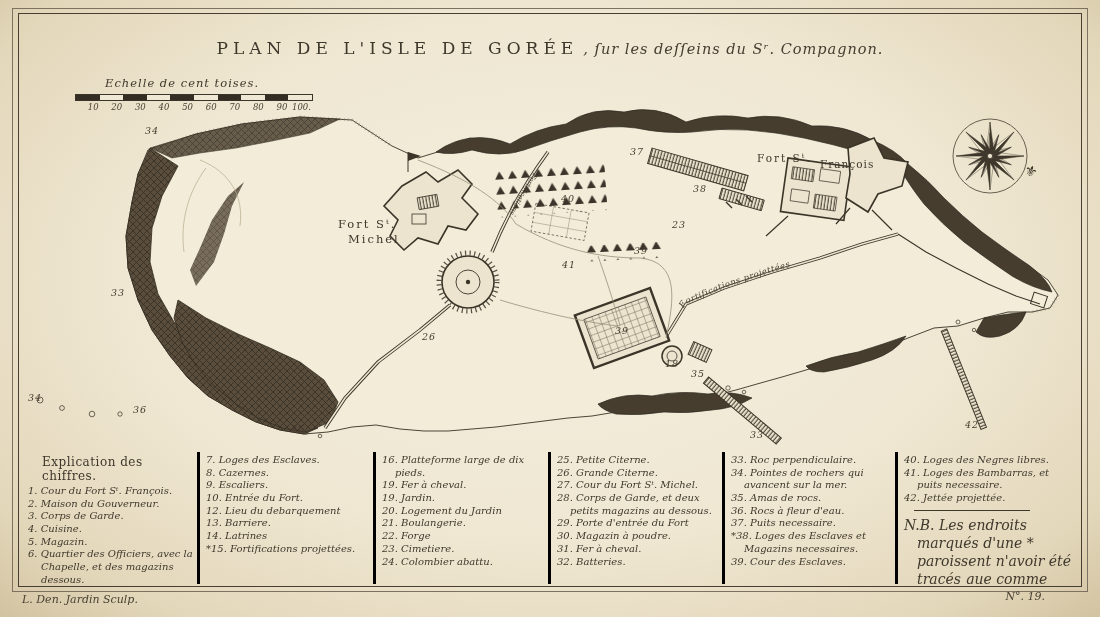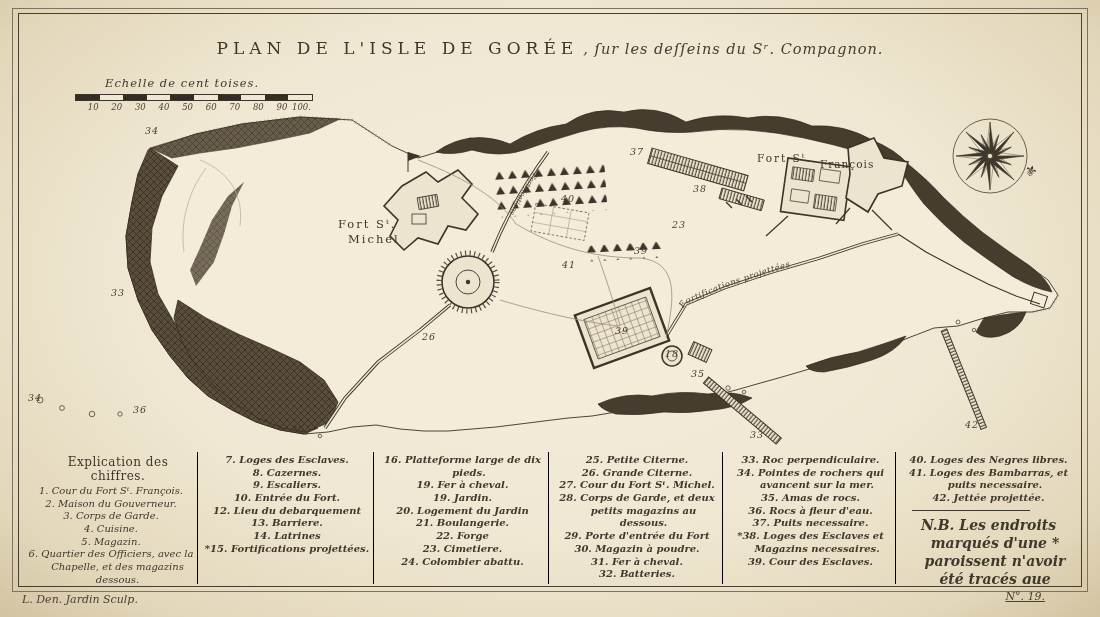--- a/index.html
+++ b/index.html
@@ -25,29 +25,29 @@
   .scale-ticks{display:flex;width:242px;margin-top:1px;}
   .scale-tick{width:23.6px;text-align:right;font-style:italic;font-size:8.5px;color:#4a4234;}
 
   .map-svg{position:absolute;left:0;top:0;z-index:1;}
 
   .annotations{position:absolute;left:0;top:0;width:968px;height:617px;z-index:2;pointer-events:none;}
   .map-num{position:absolute;transform:translate(-50%,-50%);font-style:italic;font-size:9.5px;color:#433b2d;letter-spacing:1px;}
 
   .legend{position:absolute;left:22px;top:452px;width:1056px;height:132px;z-index:3;
           display:grid;grid-template-columns:175px 176px 175px 174px 173px 1fr;}
-  .legend-col{padding:2px 3px 0 6px;overflow:hidden;text-align:center;}
-  .legend-col + .legend-col{border-left:1px solid #000000;font-weight:bold;}
+  .legend-col{padding:2px 3px 0 6px;overflow:hidden;}
+  .legend-col + .legend-col{border-left:3px solid #000000;}
   .legend-heading{font-size:12px;letter-spacing:.5px;margin:1px 0 2px 14px;font-style:normal;}
   .legend-item{font-style:italic;font-size:10px;line-height:1.27;padding-left:13px;text-indent:-13px;color:#3f382c;}
   .note-divider{border:none;border-top:1.3px solid #3f382c;width:68%;margin:5px 18px 5px 10px;}
   .legend-note{font-style:italic;font-size:14px;line-height:1.3;padding-left:13px;text-indent:-13px;color:#3f382c;}
 
   .engraver-credit{position:absolute;left:22px;top:593px;font-style:italic;font-size:11px;color:#4a4234;z-index:5;}
-  .plate-number{position:absolute;right:55px;top:590px;font-style:italic;font-size:11px;color:#4a4234;z-index:5;text-decoration:underline;}
+  .plate-number{position:absolute;right:55px;top:590px;font-style:italic;font-size:11px;color:#4a4234;z-index:5;}
 
   .compass{position:absolute;left:946px;top:112px;z-index:2;}
 </style>
 </head>
 <body>
 
 <div class="frame-outer"></div>
 <div class="frame-inner"></div>
 
 <div class="title-block">
@@ -291,21 +291,21 @@
     <span class="map-num" style="left: 140px; top: 409px;">36</span>
     <span class="map-num" style="left: 298px; top: 428px;">36</span>
     <span class="map-num" style="left: 637px; top: 151px;">37</span>
     <span class="map-num" style="left: 700px; top: 188px;">38</span>
     <span class="map-num" style="left: 679px; top: 185px; margin-top: 39px;">23</span>
     <span class="map-num" style="left: 568px; top: 198px;">40</span>
     <span class="map-num" style="left: 429px; top: 336px;">26</span>
     <span class="map-num" style="left: 641px; top: 250px;">39</span>
     <span class="map-num" style="left: 569px; top: 264px;">41</span>
     <span class="map-num" style="left: 622px; top: 330px;">39</span>
-    <span class="map-num" style="left: 669px; top: 353px; padding-left: 6px;">18</span>
+    <span class="map-num" style="left: 669px; top: 363px; padding-left: 6px;">18</span>
     <span class="map-num" style="left: 698px; top: 373px;">35</span>
     <span class="map-num" style="left: 757px; top: 434px;">33</span>
     <span class="map-num" style="left: 972px; top: 424px;">42</span>
   </div>
 
 <div class="legend">
   <div class="legend-col">
     <div class="legend-heading">Explication des chiffres.</div>
     <div>
 

